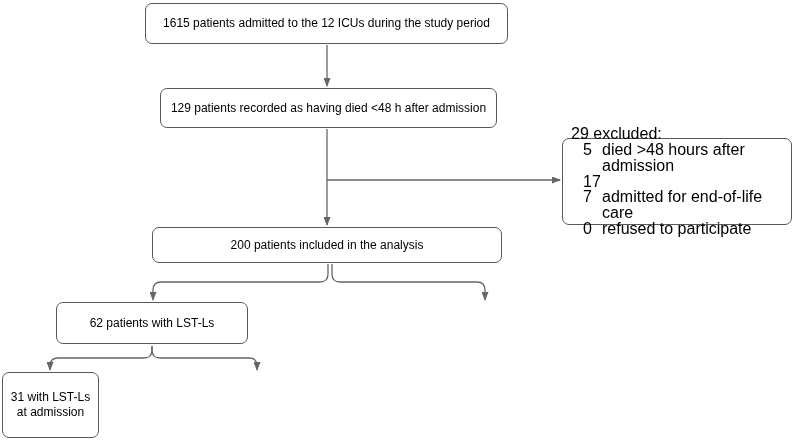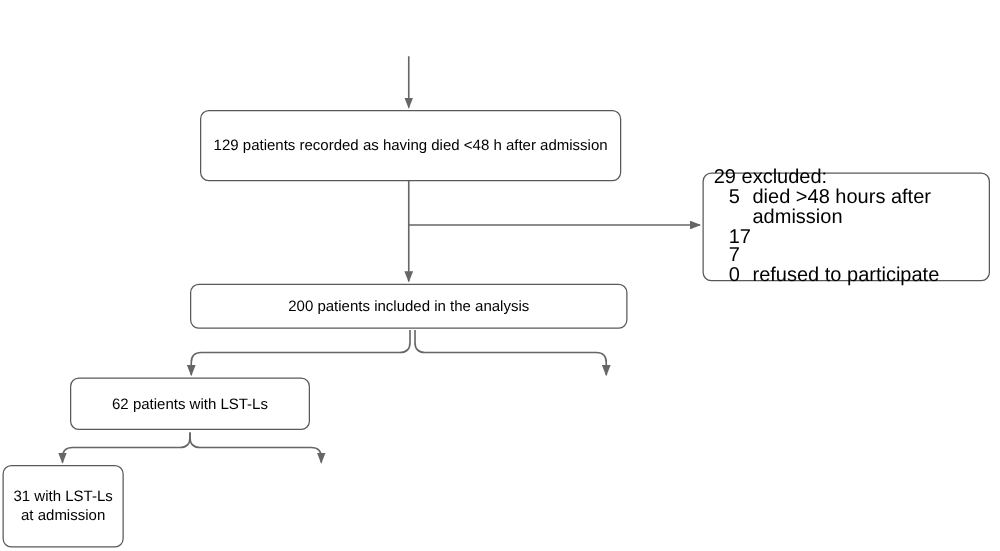--- a/index.html
+++ b/index.html
@@ -44,34 +44,36 @@
       <path d="M327,45 V86" marker-end="url(#arr)"></path>
       <path d="M327,129 V225" marker-end="url(#arr)"></path>
       <path d="M327,180 H560" marker-end="url(#arr)"></path>
       <path d="M328,264 V274 Q328,282 320,282 H161 Q153,282 153,290 V300" marker-end="url(#arr)"></path>
       <path d="M332,264 V274 Q332,282 340,282 H477 Q485,282 485,290 V300" marker-end="url(#arr)"></path>
       <path d="M152,346 V350 Q152,358 144,358 H58 Q50,358 50,366 V370" marker-end="url(#arr)"></path>
       <path d="M152,346 V350 Q152,358 160,358 H249 Q257,358 257,366 V370" marker-end="url(#arr)"></path>
     </g>
   </svg>
 
+  <div class="node nowrap" style="left:145px;top:3px;width:363px;height:41px;">1615 patients admitted to the 12 ICUs during the study period</div>
 
-  <div class="node nowrap" style="left:160px;top:88px;width:337px;height:57px;">129 patients recorded as having died &lt;48 h after admission</div>
+  <div class="node nowrap" style="left:160px;top:88px;width:337px;height:40px;">129 patients recorded as having died &lt;48 h after admission</div>
 
   <div class="node exc" style="left:562px;top:138px;width:230px;height:87px;">
     <div class="exc-header">29 excluded:</div>
     <div class="exc-item">
       <span class="exc-num">5</span>
       <span class="exc-label">died &gt;48 hours after admission</span>
     </div>
     <div class="exc-item">
       <span class="exc-num">17</span>
     </div>
     <div class="exc-item">
       <span class="exc-num">7</span>
+      <span class="exc-label">admitted for end-of-life care</span>
     </div>
     <div class="exc-item">
       <span class="exc-num">0</span>
       <span class="exc-label">refused to participate</span>
     </div>
   </div>
 
   <div class="node nowrap" style="left:152px;top:227px;width:350px;height:36px;">200 patients included in the analysis</div>
 
   <div class="node nowrap" style="left:56px;top:302px;width:192px;height:42px;">62 patients with LST-Ls</div>

